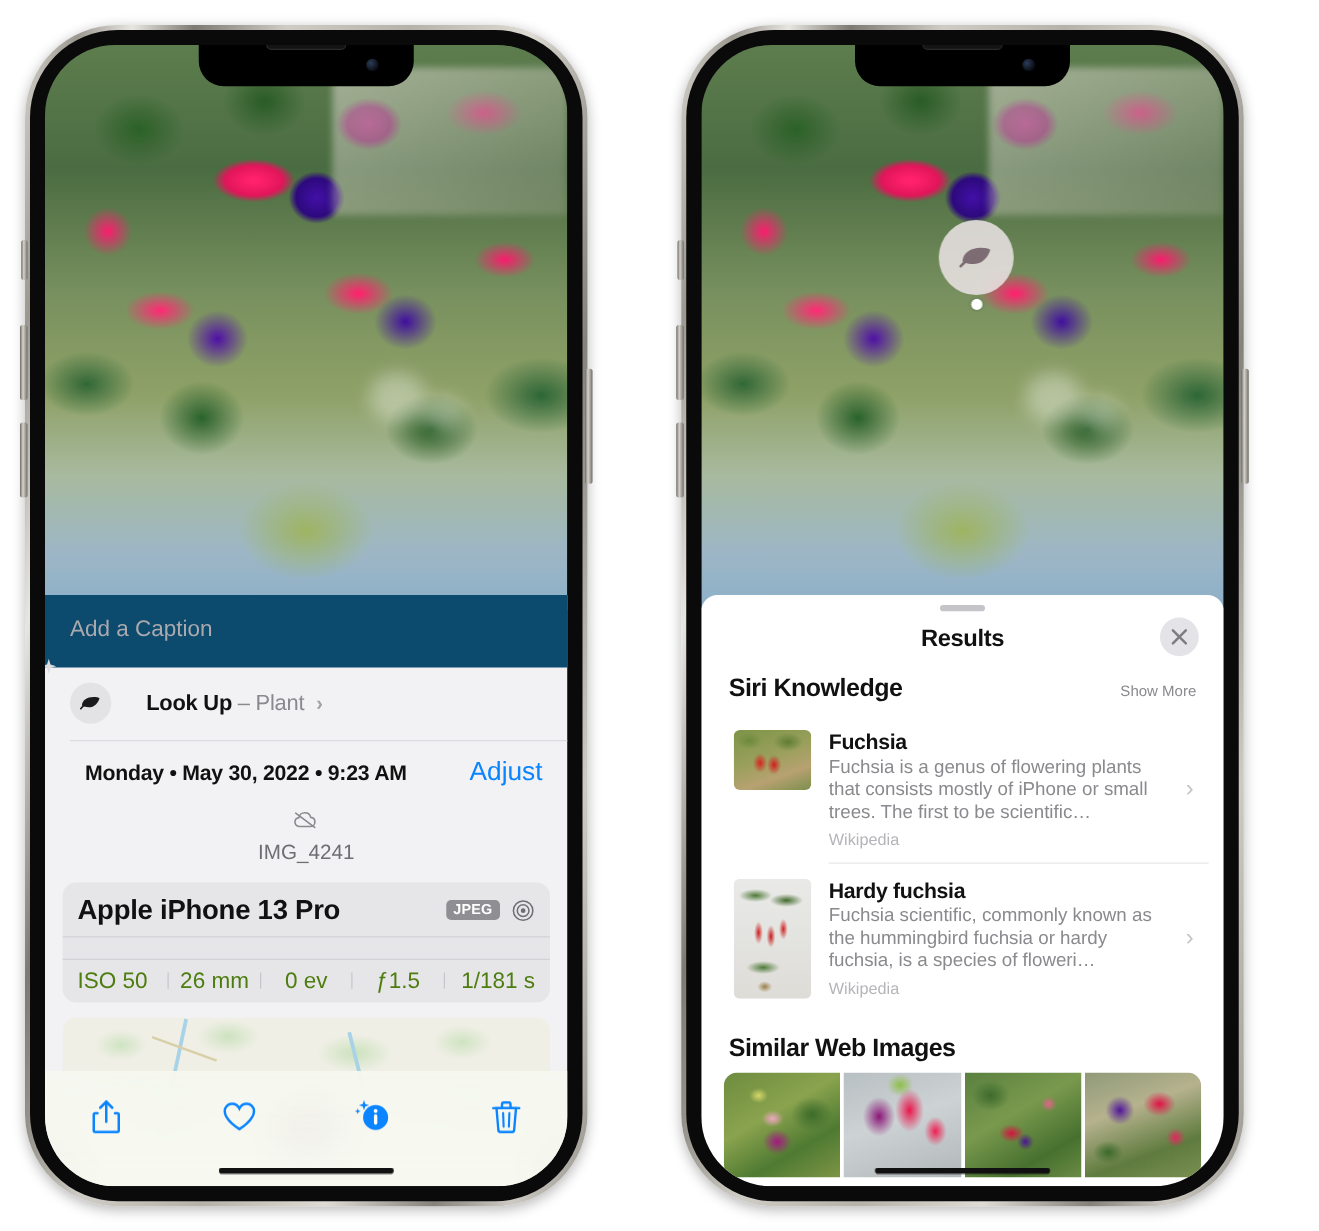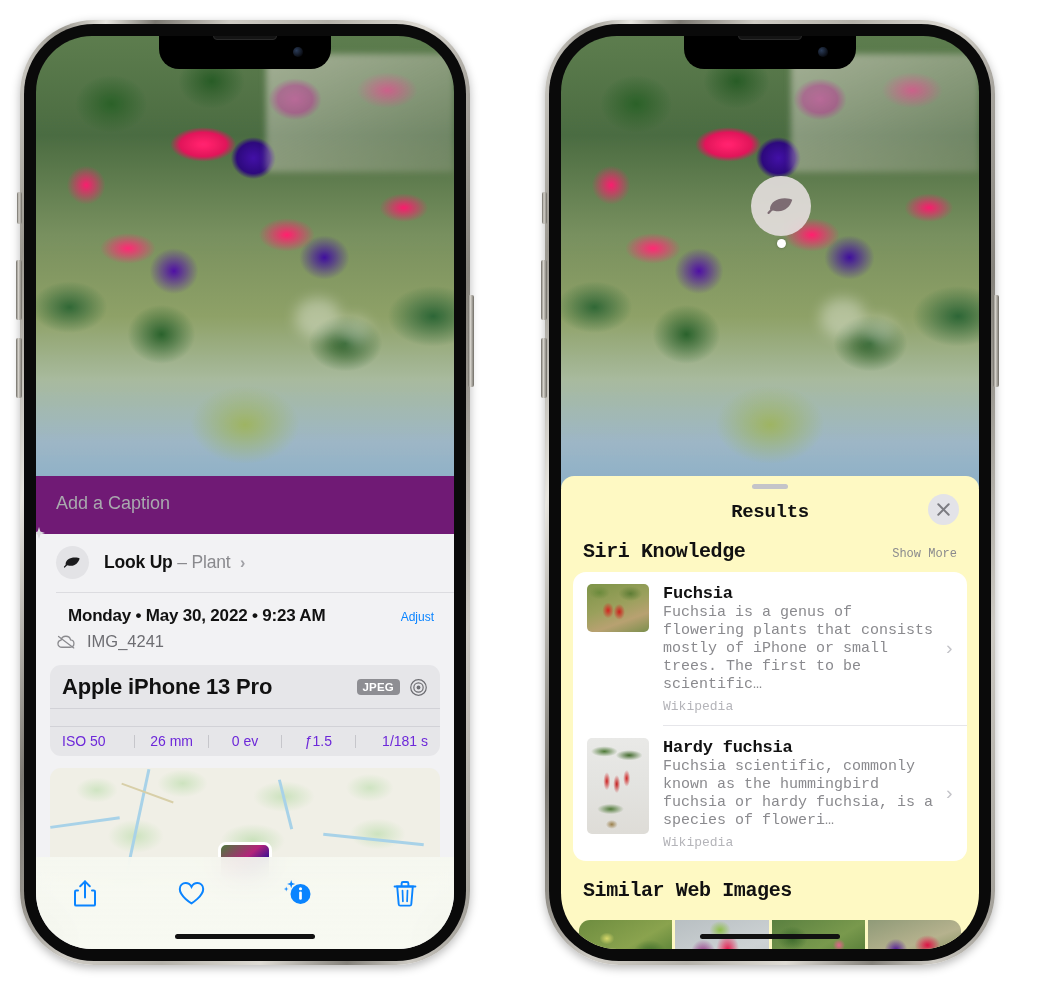--- a/index.html
+++ b/index.html
@@ -69,51 +69,51 @@
   .photo-blurB{position:absolute;left:72%;top:62%;width:34px;height:30px;border-radius:50%;background:rgba(255,255,255,.3);filter:blur(7px);}
   .photo-rail{position:absolute;left:55%;top:4%;width:45%;height:26%;background:linear-gradient(150deg,rgba(225,220,210,.55),rgba(190,185,175,.25));filter:blur(3px);}
 
   
   .vlu-badge{position:absolute;left:190px;top:140px;width:60px;height:60px;border-radius:50%;
     background:rgba(236,228,230,.85);backdrop-filter:blur(6px);display:flex;align-items:center;justify-content:center;z-index:20;}
   .vlu-dot{position:absolute;left:216px;top:203px;width:9px;height:9px;border-radius:50%;background:#fff;z-index:20;box-shadow:0 0 3px rgba(0,0,0,.25);}
 
   
   .detail-sheet{position:absolute;left:0;right:0;top:440px;bottom:0;background:#f2f2f4;display:flex;flex-direction:column;}
-  .caption-row{background:#701a75;padding:17px 20px 20px 20px;}
+  .caption-row{background:#0c4a6e;padding:17px 20px 20px 20px;}
   .caption-ph{color:#a9a9ae;font-size:18px;}
 
   .lookup-row{display:flex;align-items:center;padding:12px 20px 13px 20px;position:relative;}
   .lookup-badge{position:relative;width:33px;height:33px;border-radius:50%;background:#e3e3e6;display:flex;align-items:center;justify-content:center;flex:none;}
   .sparkle{position:absolute;left:-10px;top:-8px;width:22px;height:22px;}
-  .lookup-text{margin-left:15px;font-size:17.5px;font-weight:700;color:#111;letter-spacing:-.2px;}
+  .lookup-text{margin-left:28px;font-size:17.5px;font-weight:700;color:#111;letter-spacing:-.2px;}
   .lookup-text .sub{font-weight:400;color:#8a8a8e;}
   .chev-sm{margin-left:5px;color:#a0a0a5;font-size:16px;font-weight:600;}
 
   .divider{height:1px;background:#dcdce0;margin-left:20px;}
 
   .meta-block{padding:13px 20px 10px 20px;}
   .meta-line1{display:flex;align-items:baseline;justify-content:space-between;margin-left:12px;}
   .meta-date{font-size:17px;font-weight:700;color:#111;letter-spacing:-.2px;}
-  .adjust{font-size:12px;color:#0a84ff;}
-  .meta-line2{display:flex;align-items:center;margin-top:6px;gap:9px;}
+  .adjust{font-size:21px;color:#0a84ff;}
+  .meta-line2{display:flex;align-items:center;margin-top:18px;gap:9px;flex-direction:column;}
   .meta-file{font-size:16.5px;color:#6e6e73;}
 
   .camcard{margin:4px 14px 0 14px;background:#e6e6e9;border-radius:11px;overflow:hidden;}
   .camcard .r1{display:flex;align-items:center;justify-content:space-between;padding:9px 12px 8px 12px;}
   .camcard .title{font-size:22px;font-weight:700;color:#111;letter-spacing:-.2px;}
   .camcard .r1right{display:flex;align-items:center;gap:9px;}
   .pill-jpeg{background:#8e8e93;color:#fff;font-size:11.5px;font-weight:700;padding:2px 6px;border-radius:4px;letter-spacing:.2px;}
   .camsep{height:1px;background:#d2d2d7;}
   .camcard .r2{padding:8px 12px 9px 12px;}
   .camline{font-size:16px;color:#6e6e73;}
   .r2b{display:flex;align-items:center;justify-content:space-between;margin-top:3px;}
   .pill-vib{border:1px solid #a9a9ae;color:#6e6e73;font-size:11.5px;padding:2px 9px;border-radius:9px;letter-spacing:.3px;}
   .camcard .r3{display:flex;align-items:center;padding:6px 12px 7px 12px;}
-  .exif{flex:1;text-align:center;font-size:14px;color:#6d28d9;}
+  .exif{flex:1;text-align:center;font-size:18px;color:#4d7c0f;}
   .exif:first-child{text-align:left;}
   .exif:last-child{text-align:right;}
   .exsep{width:1px;height:13px;background:#c6c6cb;}
 
   .map{margin:12px 14px 0 14px;height:110px;border-radius:11px;overflow:hidden;position:relative;
     background:
       radial-gradient(ellipse 30px 18px at 12% 20%, #cfe4c2 0%, rgba(207,228,194,0) 70%),
       radial-gradient(ellipse 36px 20px at 34% 14%, #cde3bf 0%, rgba(205,227,191,0) 70%),
       radial-gradient(ellipse 44px 22px at 60% 26%, #cbe2bd 0%, rgba(203,226,189,0) 70%),
       radial-gradient(ellipse 34px 20px at 82% 18%, #cfe4c2 0%, rgba(207,228,194,0) 70%),
@@ -123,42 +123,42 @@
       #f0efe6;}
   .riv{position:absolute;background:#a8d2e8;}
   .map-thumb{position:absolute;left:50%;transform:translateX(-50%);bottom:-4px;width:48px;height:34px;border-radius:8px;border:3px solid #fff;
     background:linear-gradient(140deg,#4c7a3c,#b3237a 45%,#3d1191 70%,#6b8d4a);}
 
   .toolbar{position:absolute;left:0;right:0;bottom:0;height:92px;background:linear-gradient(180deg,rgba(246,248,240,.92),rgba(247,249,241,.98));
     backdrop-filter:blur(14px);display:flex;align-items:flex-start;justify-content:space-between;padding:16px 26px 0 26px;box-sizing:border-box;}
   .tb-btn{width:46px;height:40px;display:flex;align-items:center;justify-content:center;}
 
   
-  .results-sheet{position:absolute;left:0;right:0;top:440px;bottom:0;background:#fef9c3;border-top-left-radius:13px;border-top-right-radius:13px;overflow:hidden;font-family:Liberation Mono, monospace;}
+  .results-sheet{position:absolute;left:0;right:0;top:440px;bottom:0;background:#ffffff;border-top-left-radius:13px;border-top-right-radius:13px;overflow:hidden;}
   .grabber{width:36px;height:5px;border-radius:3px;background:#c4c4c9;margin:8px auto 0 auto;}
   .res-head{position:relative;height:46px;display:flex;align-items:center;justify-content:center;}
   .res-title{font-size:19px;font-weight:700;color:#111;letter-spacing:-.3px;}
   .close-btn{position:absolute;right:20px;top:5px;width:31px;height:31px;border-radius:50%;background:#e3e3e8;display:flex;align-items:center;justify-content:center;}
 
   .sec-head{display:flex;align-items:baseline;justify-content:space-between;padding:5px 22px 9px 22px;}
   .sec-title{font-size:20px;font-weight:700;color:#111;letter-spacing:-.4px;}
   .show-more{font-size:12px;color:#8a8a8e;}
 
   .card{margin:0 12px;background:#fff;border-radius:13px;overflow:hidden;}
   .krow{display:flex;padding:12px 12px 11px 14px;align-items:flex-start;}
   .kthumb{width:62px;height:48px;border-radius:5px;flex:none;overflow:hidden;}
   .kthumb.tall{height:96px;}
   .kbody{flex:1;margin-left:14px;min-width:0;}
   .ktitle{font-size:17px;font-weight:700;color:#111;letter-spacing:-.25px;}
   .kdesc{font-size:15px;color:#8a8a8e;line-height:1.2;margin-top:1px;}
   .ksrc{font-size:13px;color:#b4b4b9;margin-top:5px;}
   .kchev{align-self:center;color:#c4c4c9;font-size:19px;font-weight:500;margin-left:8px;}
   .ksep{height:1px;background:#e6e6ea;margin-left:90px;}
 
-  .sec-title2{padding:18px 22px 18px 22px;}
+  .sec-title2{padding:18px 22px 7px 22px;}
   .webstrip{display:flex;gap:3px;margin:0 18px;border-radius:11px;overflow:hidden;height:84px;}
   .wimg{flex:1;}
 </style>
 </head>
 <body>
 
 <div id="stage">
 
   <div class="phone left">
     <div class="frame-outer"></div>

